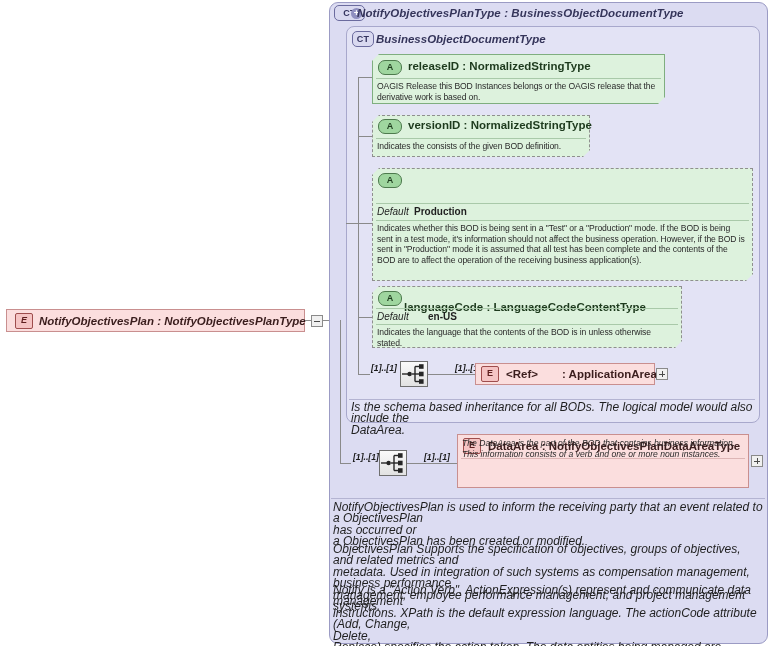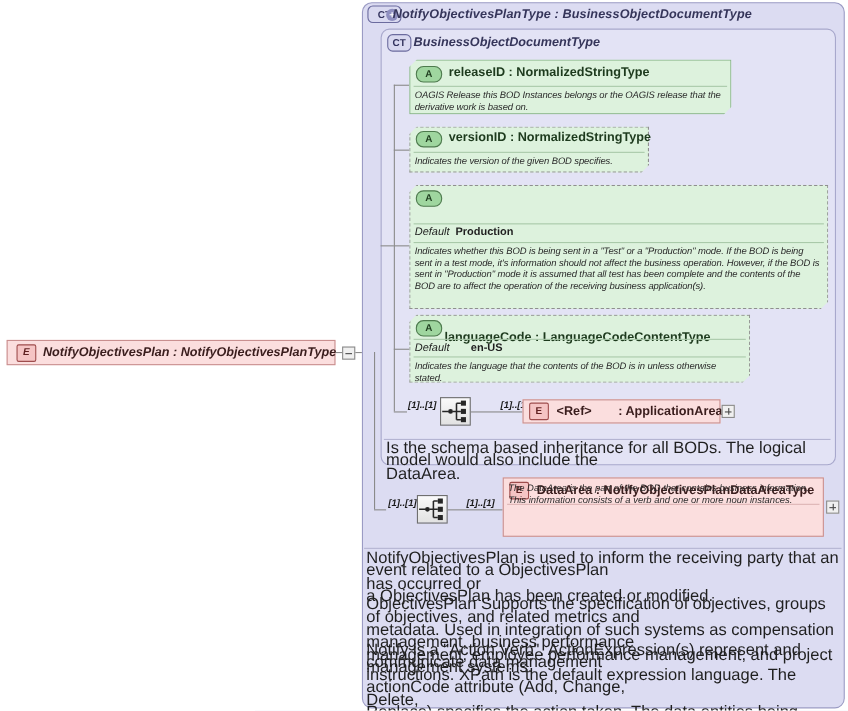--- a/index.html
+++ b/index.html
@@ -141,21 +141,20 @@
     line-height: 15px;
   }
   .attr-sep {
     position: absolute;
     height: 0;
     border-top: 1px solid #a9c9a9;
   }
   .attr-doc {
     position: absolute;
     font-size: 8.6px;
-    font-style: italic;
     color: #2a2a2a;
     line-height: 10.6px;
     letter-spacing: -.1px;
   }
   .attr-default-label {
     position: absolute;
     font-size: 10px;
     font-style: italic;
     color: #1f1f1f;
     line-height: 11px;
@@ -252,21 +251,22 @@
     font-style: italic;
     font-weight: bold;
     color: #1a1a1a;
     line-height: 11px;
     white-space: nowrap;
   }
 
   
   .ann {
     position: absolute;
-    font-size: 15px;
+    font-size: 12px;
+    font-style: italic;
     color: #1f1f1f;
     line-height: 11.4px;
     white-space: pre-line;
   }
   .ann-rule {
     position: absolute;
     height: 0;
     border-top: 1px solid #b4b4d2;
   }
 </style>
@@ -310,21 +310,21 @@
   <div class="attr-title" style="left:408px; top:59px;">releaseID : NormalizedStringType</div>
   <div class="attr-sep" style="left:376px; top:78px; width:285px;"></div>
   <div class="attr-doc" style="left:377px; top:81px; width:283px;">OAGIS Release this BOD Instances belongs or the OAGIS release that
 the derivative work is based on.</div>
 
   <div class="abs attr-box dashed" style="left:372px; top:115px; width:218px; height:42px;">
   </div>
   <div class="badge badge-a" style="position:absolute; left:378px; top:119px;">A</div>
   <div class="attr-title" style="left:408px; top:118px;">versionID : NormalizedStringType</div>
   <div class="attr-sep" style="left:376px; top:138px; width:210px;"></div>
-  <div class="attr-doc" style="left:377px; top:141px; width:208px;">Indicates the version of the given BOD specifies.</div>
+  <div class="attr-doc" style="left:377px; top:141px; width:208px;">Indicates the consists of the given BOD definition.</div>
 
   <div class="abs attr-box dashed" style="left:372px; top:168px; width:381px; height:113px;">
   </div>
   <div class="badge badge-a" style="position:absolute; left:378px; top:173px;">A</div>
   <div class="attr-sep" style="left:376px; top:203px; width:373px;"></div>
   <div class="attr-default-label" style="left:377px; top:206px;">Default</div>
   <div class="attr-default-value" style="left:414px; top:206px;">Production</div>
   <div class="attr-sep" style="left:376px; top:220px; width:373px;"></div>
   <div class="attr-doc" style="left:377px; top:223px; width:371px;">Indicates whether this BOD is being sent in a "Test" or a "Production" mode. If the BOD is
 being sent in a test mode, it's information should not affect the business operation.

